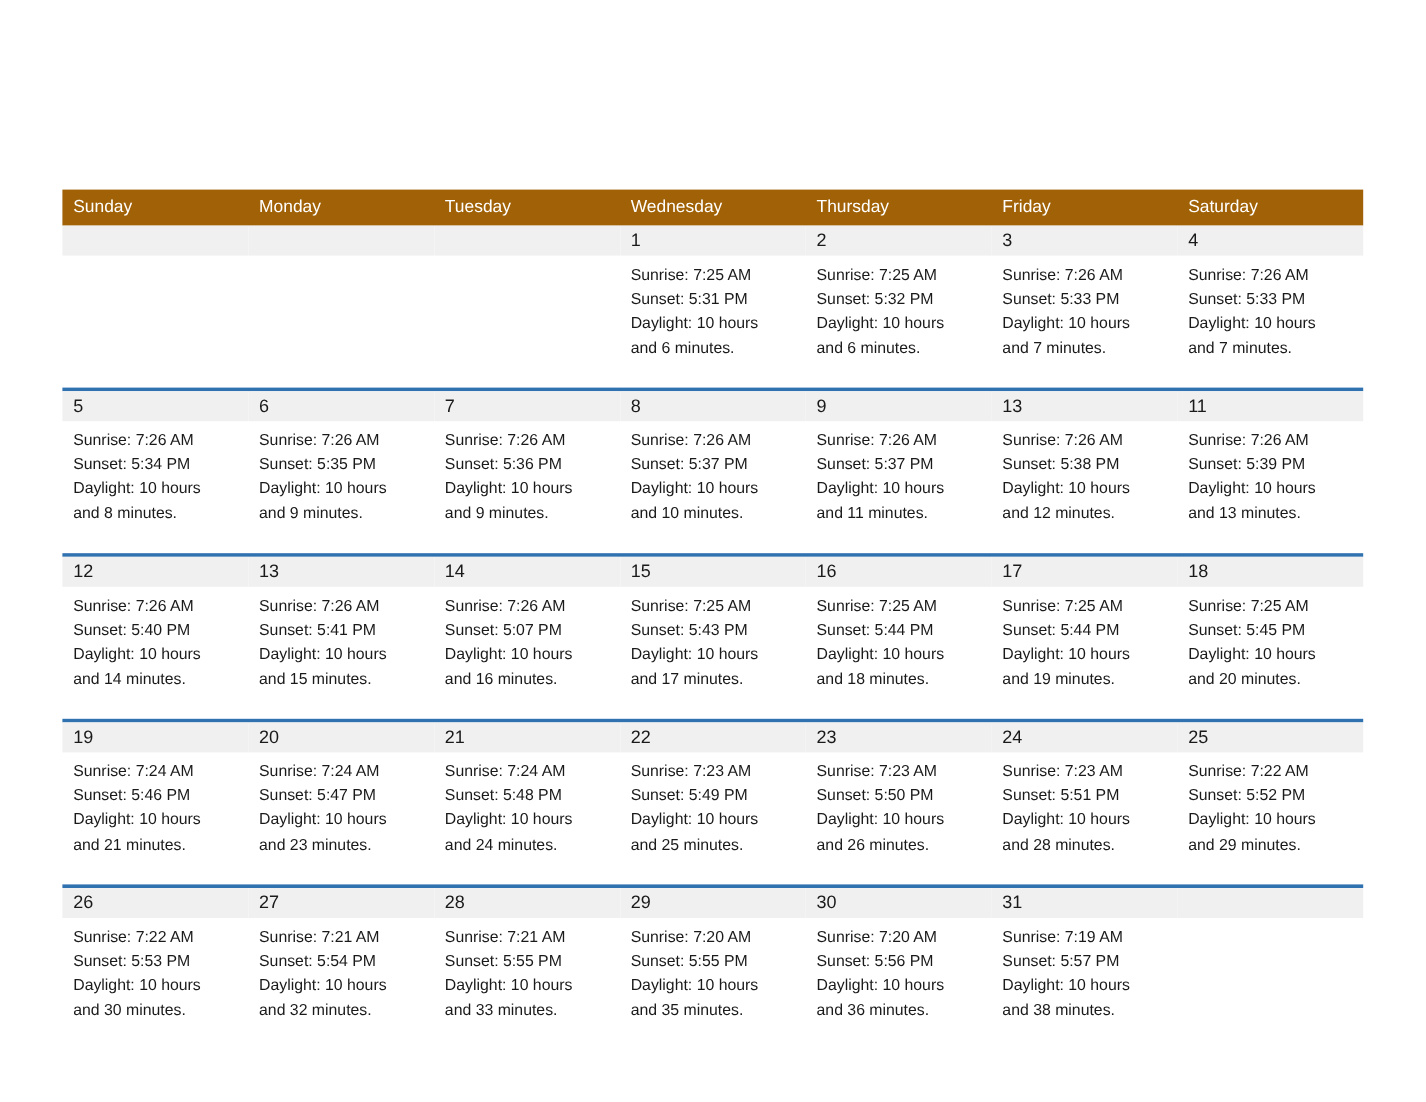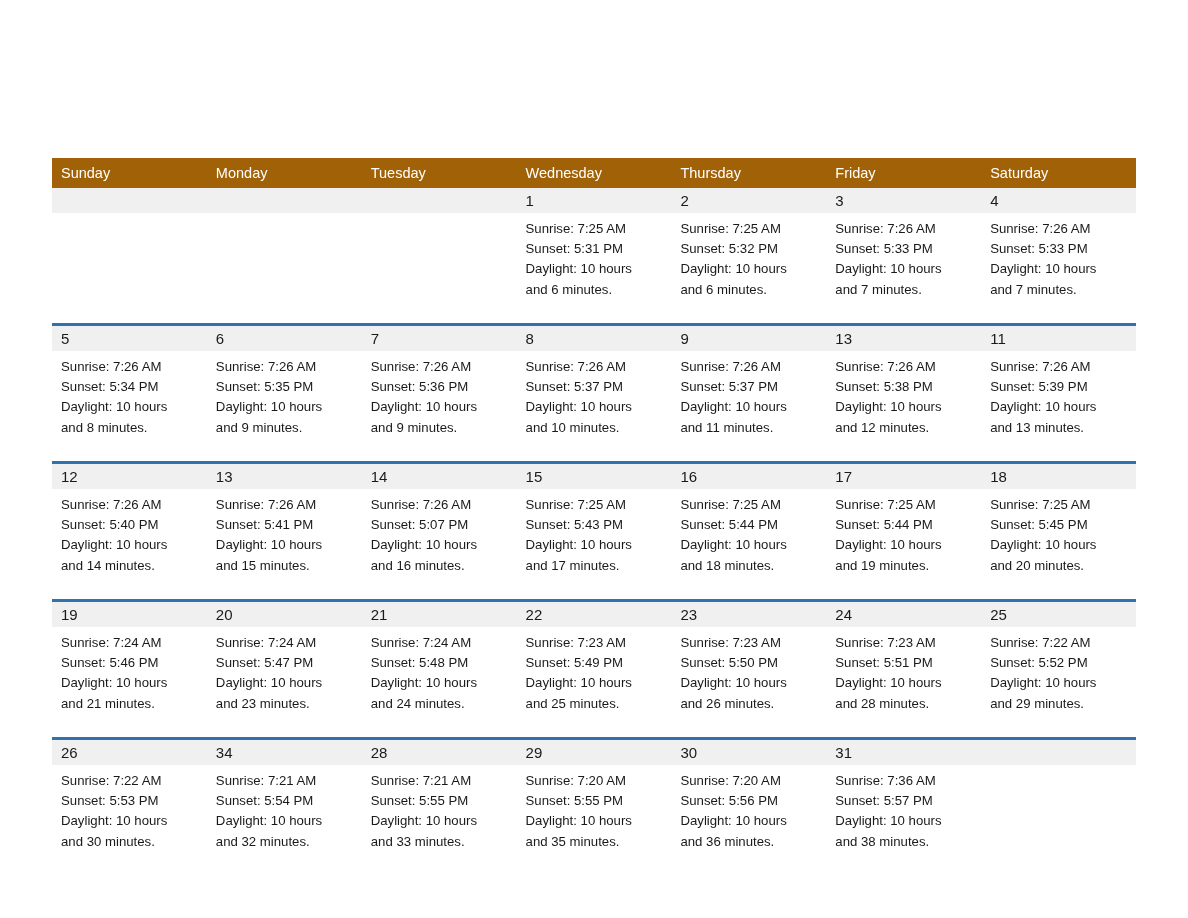--- a/index.html
+++ b/index.html
@@ -430,21 +430,21 @@
             <div class="daycell">
               <div class="daynum-band"><span class="daynum">26</span></div>
               <div class="daybody">
                 <div class="dayline">Sunrise: 7:22 AM</div>
                 <div class="dayline">Sunset: 5:53 PM</div>
                 <div class="dayline">Daylight: 10 hours</div>
                 <div class="dayline">and 30 minutes.</div>
               </div>
             </div>
             <div class="daycell">
-              <div class="daynum-band"><span class="daynum">34</span></div>
+              <div class="daynum-band"><span class="daynum">27</span></div>
               <div class="daybody">
                 <div class="dayline">Sunrise: 7:21 AM</div>
                 <div class="dayline">Sunset: 5:54 PM</div>
                 <div class="dayline">Daylight: 10 hours</div>
                 <div class="dayline">and 32 minutes.</div>
               </div>
             </div>
             <div class="daycell">
               <div class="daynum-band"><span class="daynum">28</span></div>
               <div class="daybody">
@@ -468,21 +468,21 @@
               <div class="daybody">
                 <div class="dayline">Sunrise: 7:20 AM</div>
                 <div class="dayline">Sunset: 5:56 PM</div>
                 <div class="dayline">Daylight: 10 hours</div>
                 <div class="dayline">and 36 minutes.</div>
               </div>
             </div>
             <div class="daycell">
               <div class="daynum-band"><span class="daynum">31</span></div>
               <div class="daybody">
-                <div class="dayline">Sunrise: 7:36 AM</div>
+                <div class="dayline">Sunrise: 7:19 AM</div>
                 <div class="dayline">Sunset: 5:57 PM</div>
                 <div class="dayline">Daylight: 10 hours</div>
                 <div class="dayline">and 38 minutes.</div>
               </div>
             </div>
             <div class="daycell empty">
               <div class="daynum-band"><span class="daynum"></span></div>
               <div class="daybody"></div>
             </div>
           </div>

